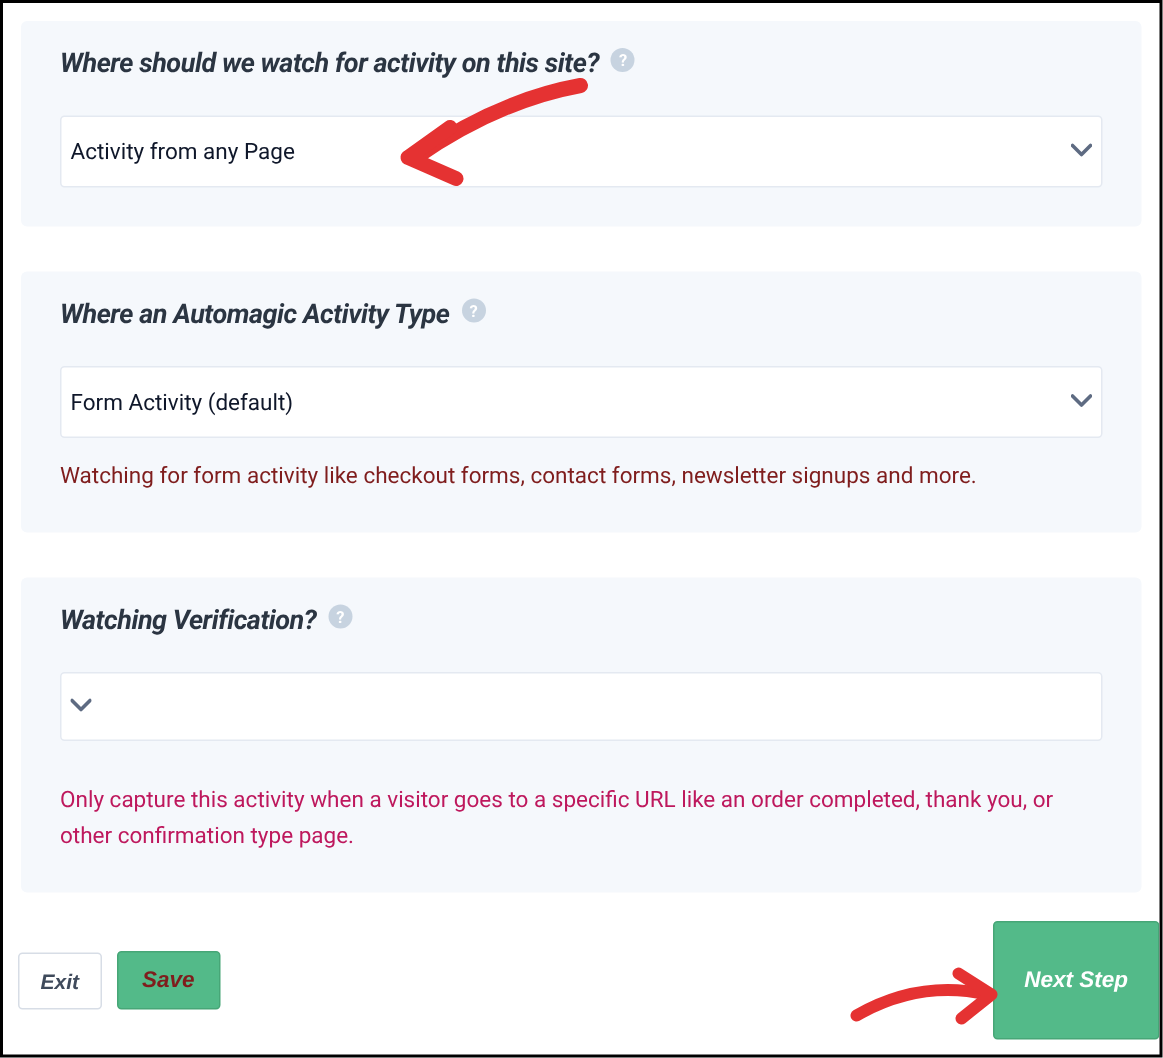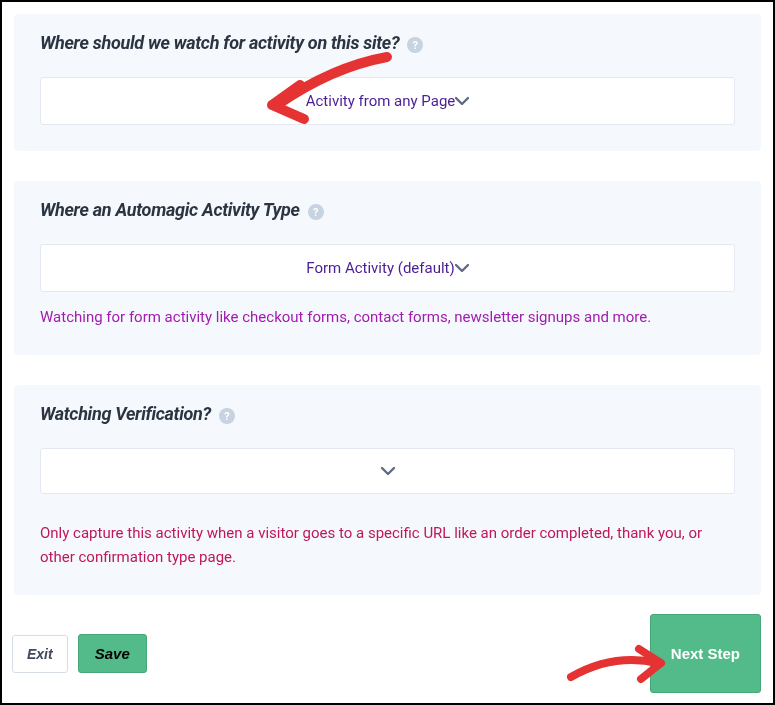--- a/index.html
+++ b/index.html
@@ -16,21 +16,21 @@
       padding: 12px;
     }
     .section {
       background: #f5f8fc;
       border-radius: 4px;
       padding: 18px 26px 26px 26px;
       margin-bottom: 30px;
     }
     .section-header {
       display: flex;
-      align-items: flex-end;
+      align-items: flex-start;
       gap: 8px;
       margin-bottom: 24px;
     }
     .section-title {
       font-weight: 700;
       font-style: italic;
       font-size: 18px;
       color: #2b3542;
       letter-spacing: -0.3px;
     }
@@ -47,46 +47,46 @@
       justify-content: center;
       cursor: pointer;
     }
     .select-box {
       background: #fff;
       border: 1px solid #e4e9f1;
       border-radius: 3px;
       padding: 14px 6px;
       display: flex;
       align-items: center;
-      justify-content: center;
-      cursor: pointer;
-      color: #4c1d95;
+      justify-content: space-between;
+      cursor: pointer;
+      color: #0f172a;
       font-size: 15px;
     }
     .chevron {
       color: #5e6b82;
       font-size: 14px;
     }
     .helper-text {
       margin-top: 14px;
-      color: #a21caf;
+      color: #7f1d1d;
       font-size: 15px;
       line-height: 1.55;
     }
     .helper-text-below {
       margin-top: 28px;
       color: #be185d;
       font-size: 15px;
       line-height: 1.55;
     }
     .footer {
       position: absolute;
       bottom: 10px;
       left: 10px;
-      right: 12px;
+      right: 0;
       display: flex;
       align-items: center;
       justify-content: space-between;
     }
     .footer-left {
       display: flex;
       gap: 10px;
       align-items: center;
     }
     .btn-exit {
@@ -96,33 +96,34 @@
       font-weight: 700;
       font-style: italic;
       font-size: 14px;
       padding: 10px 14px;
       border-radius: 3px;
       cursor: pointer;
     }
     .btn-save {
       background: #53ba89;
       border: 1px solid #47a677;
-      color: #000000;
+      color: #7f1d1d;
       font-weight: 700;
       font-style: italic;
       font-size: 15px;
       padding: 10px 16px;
       border-radius: 3px;
       cursor: pointer;
     }
     .btn-next {
       background: #53ba89;
       border: 1px solid #47a677;
       color: #fff;
       font-weight: 700;
+      font-style: italic;
       font-size: 15px;
       padding: 30px 20px;
       border-radius: 3px;
       cursor: pointer;
     }
     .arrow-1 {
       position: absolute;
       top: 45px;
       left: 260px;
       pointer-events: none;

